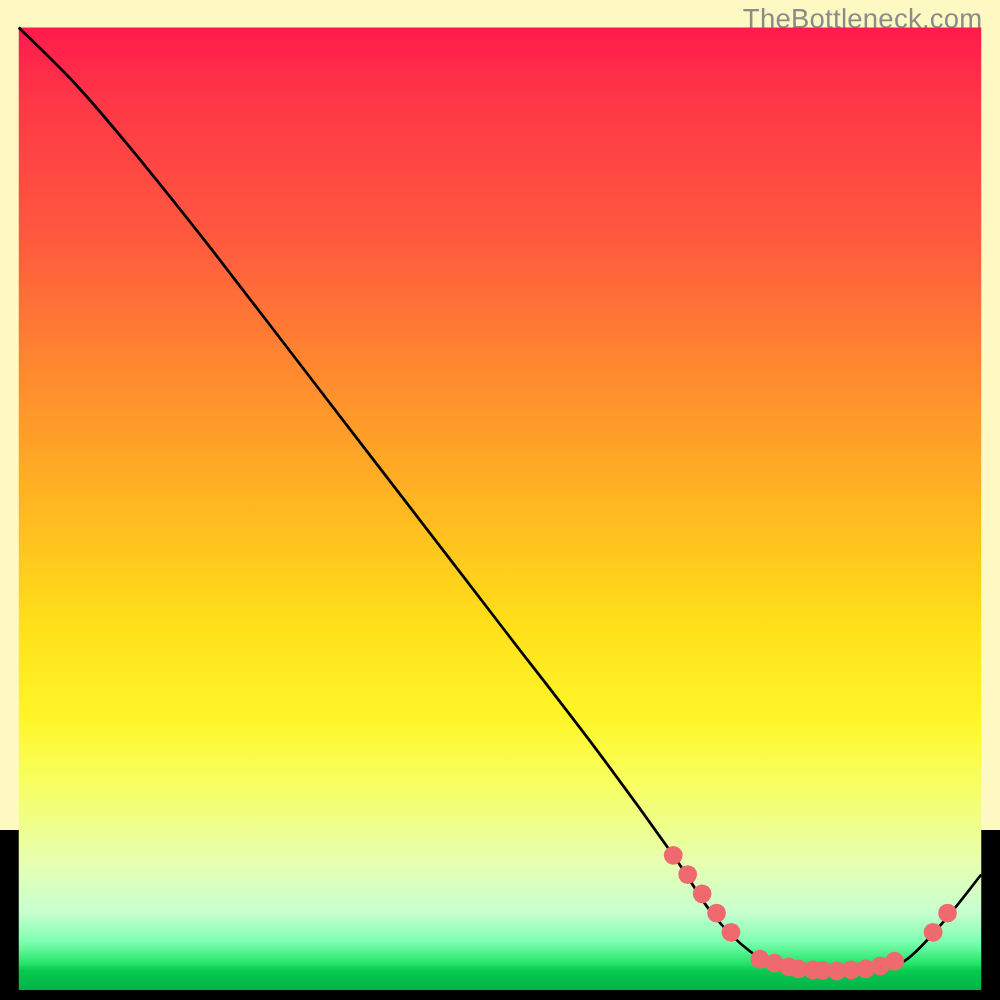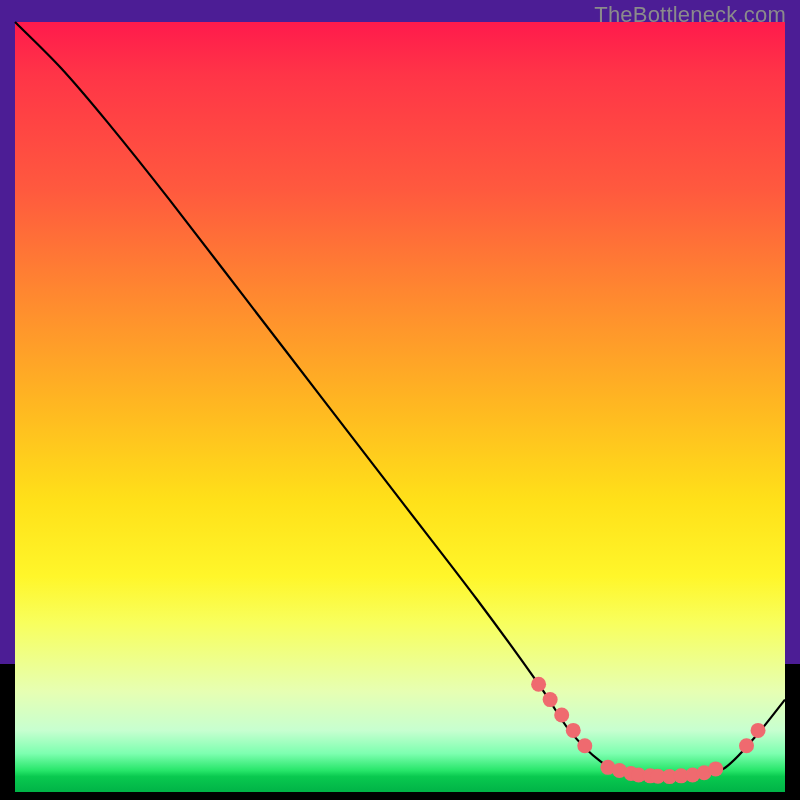--- a/index.html
+++ b/index.html
@@ -8,21 +8,21 @@
     background: #000;
     width: 800px;
     height: 800px;
     overflow: hidden;
     font-family: Arial, Helvetica, sans-serif;
   }
   .stage {
     position: relative;
     width: 800px;
     height: 664px;
-    background: #4c1d95;
+    background: #fef9c3;
   }
   .plot {
     position: absolute;
     left: 15px;
     top: 22px;
     width: 770px;
     height: 770px;
     
     background: linear-gradient(
       to bottom,

